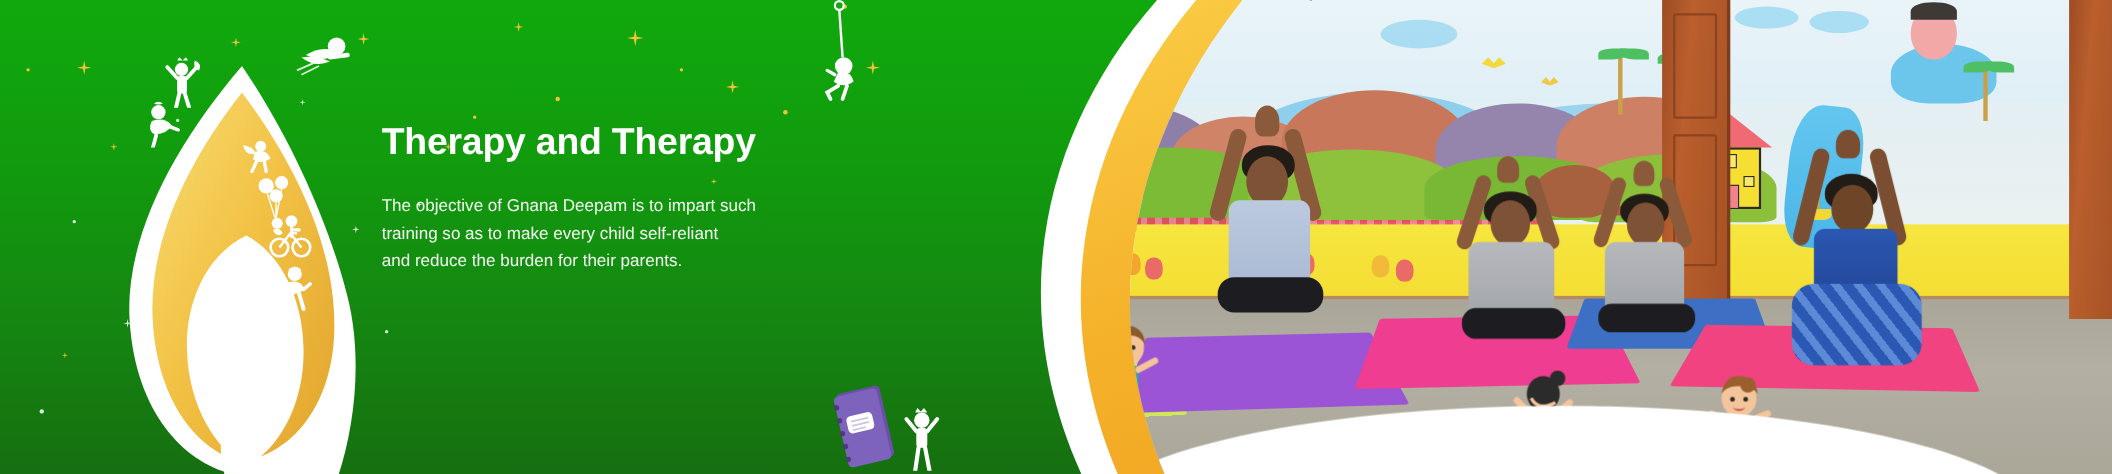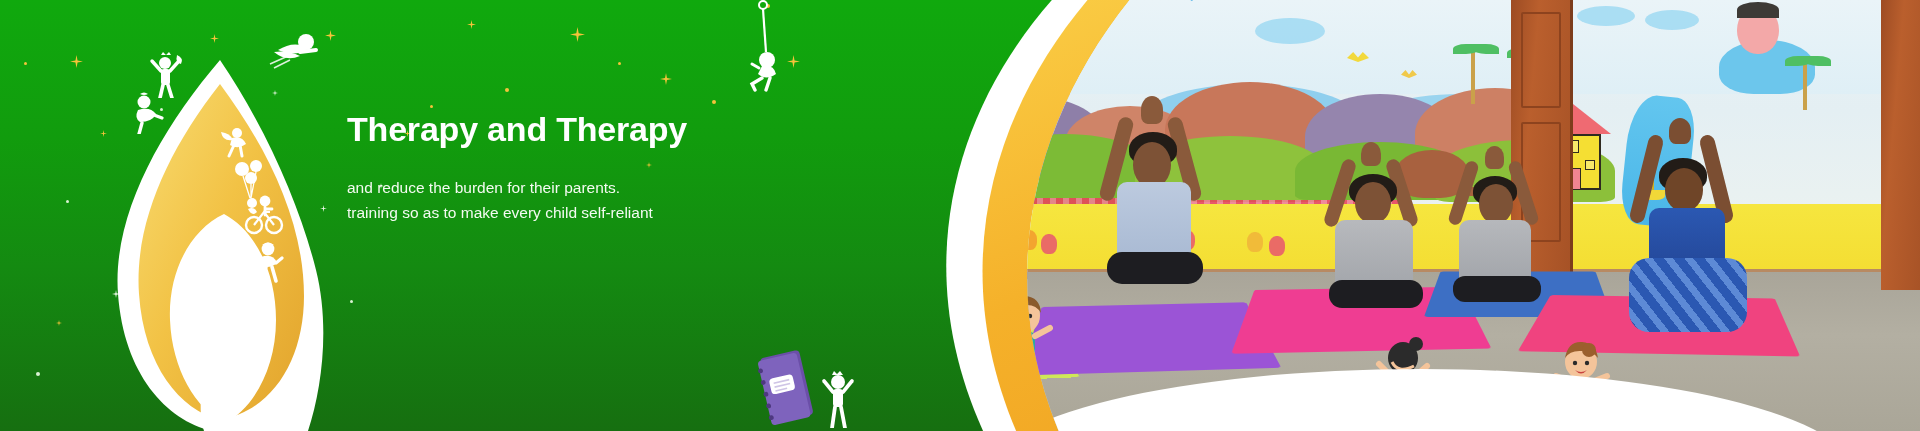--- a/index.html
+++ b/index.html
@@ -398,22 +398,23 @@
       <path d="M20 66 q12 -2 14 8 q-10 7 -18 0 Z" fill="#fff"></path>
       <path d="M17 68 L10 64" stroke="#fff" stroke-width="3" stroke-linecap="round"></path>
       <path d="M20 78 L10 84 L13 90" stroke="#fff" stroke-width="3.4" fill="none" stroke-linecap="round"></path>
       <path d="M28 78 L24 90" stroke="#fff" stroke-width="3.4" stroke-linecap="round"></path>
     </svg>
   </div>
 
   <div class="text-block">
     <h1 class="headline">Therapy and Therapy</h1>
     <p class="subcopy">
+      <span class="ln">The objective of Gnana Deepam is to impart such</span>
+      <span class="ln">training so as to make every child self-reliant</span>
       <span class="ln">and reduce the burden for their parents.</span>
-      <span class="ln">training so as to make every child self-reliant</span>
     </p>
   </div>
 
   <div class="notebook">
     <svg viewBox="0 0 52 72">
       <rect x="9" y="2" width="40" height="66" rx="4" fill="#6b4fa8"></rect>
       <rect x="6" y="4" width="40" height="66" rx="4" fill="#7e63bd"></rect>
       <rect x="13" y="24" width="24" height="16" rx="4" fill="#ffffff"></rect>
       <path d="M17 29 h16 M17 33 h16 M17 37 h12" stroke="#cfc5e6" stroke-width="1.6"></path>
       <circle cx="7" cy="14" r="2.4" fill="#4e3880"></circle>

